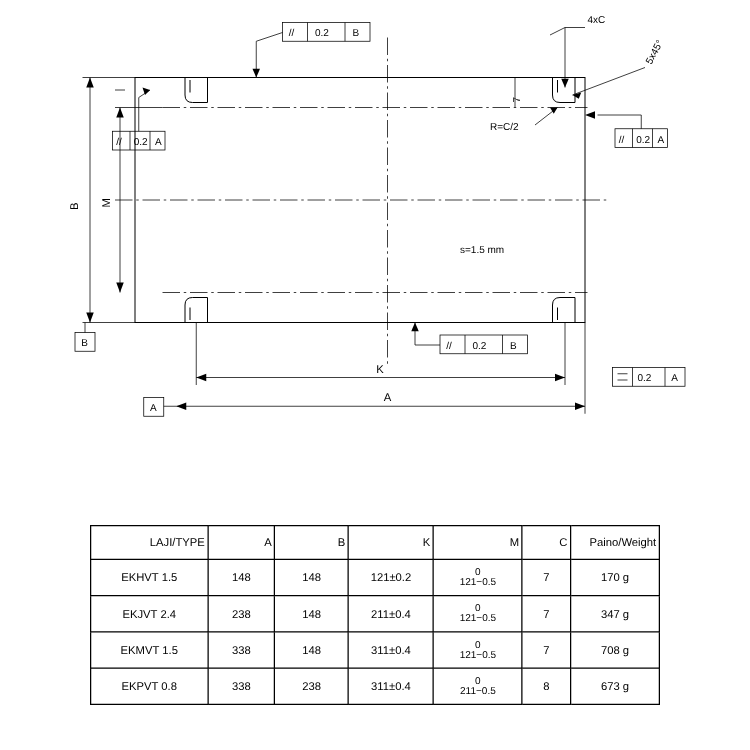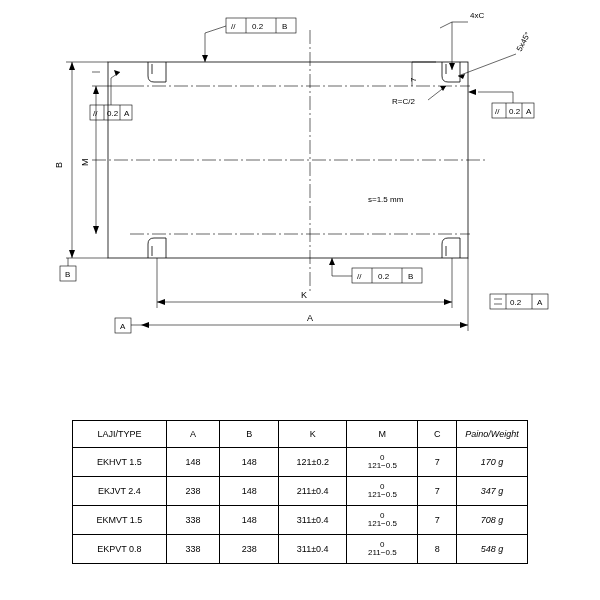--- a/index.html
+++ b/index.html
@@ -67,28 +67,29 @@
   table.spec td, table.spec th {
     border: 1px solid #000;
     text-align: center;
     vertical-align: middle;
     height: 28px;
     font-weight: normal;
     padding: 0 2px;
   }
   table.spec th {
     height: 26px;
+    text-align: right;
   }
   td.col-type, th.col-type { width: 96px; }
   td.col-a, th.col-a { width: 54px; }
   td.col-b, th.col-b { width: 60px; }
   td.col-k, th.col-k { width: 68px; }
   td.col-m, th.col-m { width: 72px; }
   td.col-c, th.col-c { width: 38px; }
-  td.col-w, th.col-w { width: 68px; font-style: italic; }
+  td.col-w, th.col-w { width: 68px; }
   .mfrac {
     display: inline-block;
     line-height: 1.05;
     font-size: 8px;
     text-align: center;
   }
   .mfrac .top { display: block; }
   .mfrac .bot { display: block; }
 </style>
 </head>
@@ -323,19 +324,19 @@
           <td class="col-a">338</td>
           <td class="col-b">238</td>
           <td class="col-k">311±0.4</td>
           <td class="col-m">
             <span class="mfrac">
               <span class="top">0</span>
               <span class="bot">211−0.5</span>
             </span>
           </td>
           <td class="col-c">8</td>
-          <td class="col-w">548 g</td>
+          <td class="col-w">673 g</td>
         </tr>
       </tbody>
     </table>
   </div>
 
 </div>
 
 </body></html>

